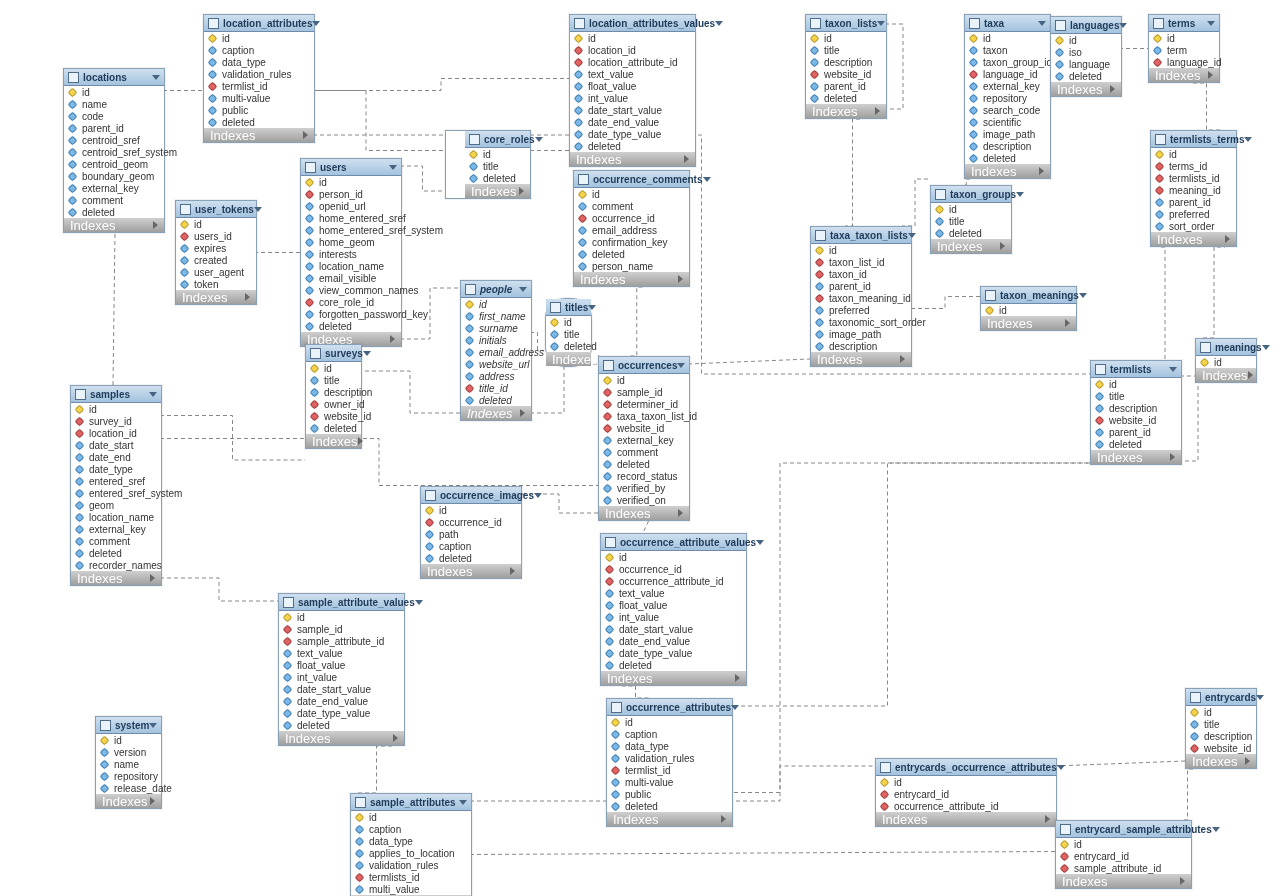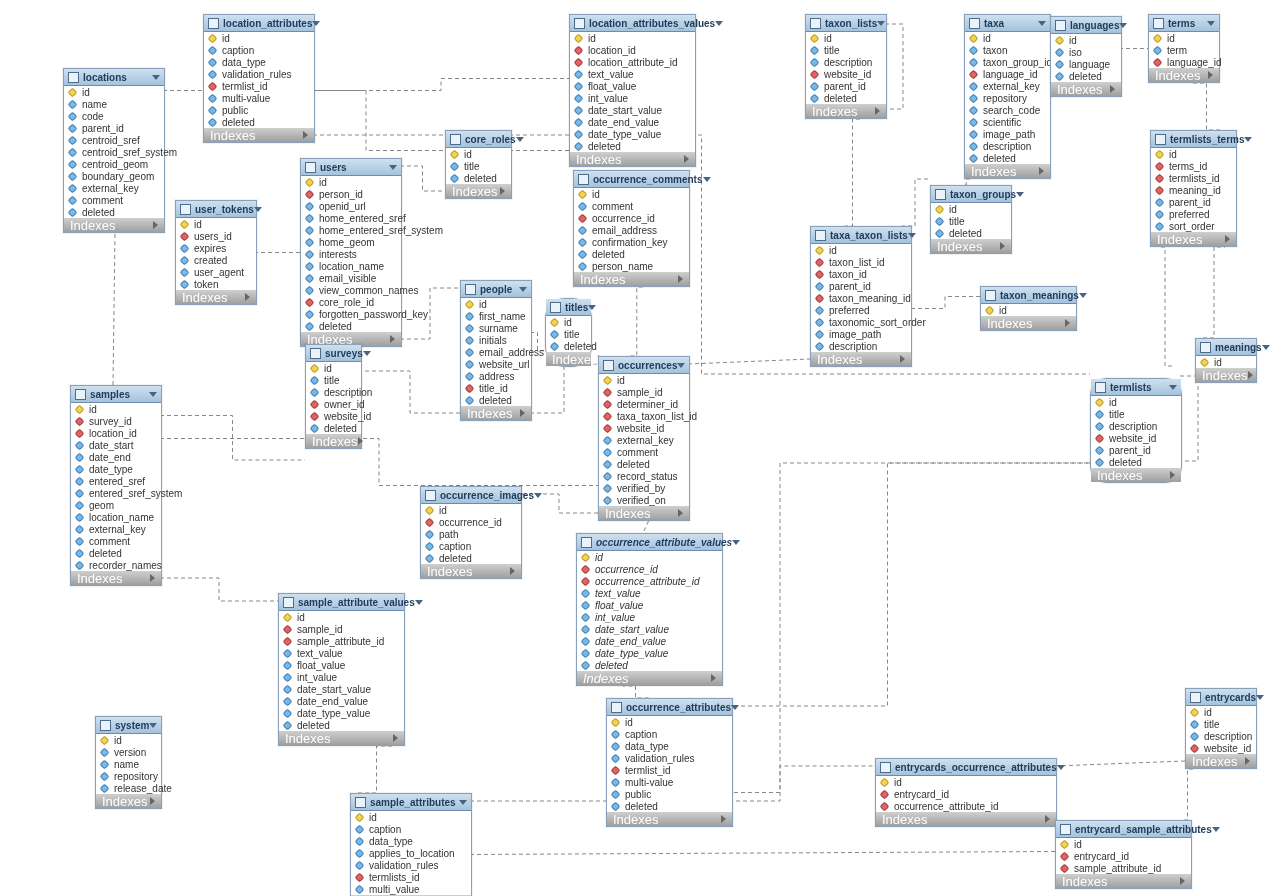--- a/index.html
+++ b/index.html
@@ -440,21 +440,21 @@
       </div>
       <div class="row">
         <span class="ic b"></span>
         <span>deleted</span>
       </div>
       <div class="ft">
         <span>Indexes</span>
         <span class="tri"></span>
       </div>
     </div>
-    <div class="tbl" style="left: 445px; top: 130px; width: 65px;">
+    <div class="tbl" style="left: 445px; top: 130px; width: 65px; padding-left: 19px;">
       <div class="hd">
         <span class="sq"></span>
         <span>core_roles</span>
         <span class="tri"></span>
       </div>
       <div class="row">
         <span class="ic k"></span>
         <span>id</span>
       </div>
       <div class="row">
@@ -611,21 +611,21 @@
       </div>
       <div class="row">
         <span class="ic b"></span>
         <span>sort_order</span>
       </div>
       <div class="ft">
         <span>Indexes</span>
         <span class="tri"></span>
       </div>
     </div>
-    <div class="tbl" style="left: 460px; top: 280px; width: 70px;">
+    <div class="tbl" style="left: 460px; top: 280px; width: 70px; font-style: italic;">
       <div class="hd">
         <span class="sq"></span>
         <span>people</span>
         <span class="tri"></span>
       </div>
       <div class="row">
         <span class="ic k"></span>
         <span>id</span>
       </div>
       <div class="row">
@@ -801,21 +801,21 @@
       </div>
       <div class="row">
         <span class="ic b"></span>
         <span>verified_on</span>
       </div>
       <div class="ft">
         <span>Indexes</span>
         <span class="tri"></span>
       </div>
     </div>
-    <div class="tbl" style="left: 1090px; top: 378px; width: 90px; border-radius: 16px;">
+    <div class="tbl" style="left: 1090px; top: 360px; width: 90px;">
       <div class="hd">
         <span class="sq"></span>
         <span>termlists</span>
         <span class="tri"></span>
       </div>
       <div class="row">
         <span class="ic k"></span>
         <span>id</span>
       </div>
       <div class="row">
@@ -934,21 +934,21 @@
       </div>
       <div class="row">
         <span class="ic b"></span>
         <span>deleted</span>
       </div>
       <div class="ft">
         <span>Indexes</span>
         <span class="tri"></span>
       </div>
     </div>
-    <div class="tbl" style="left: 576px; top: 533px; width: 145px; font-style: italic;">
+    <div class="tbl" style="left: 600px; top: 533px; width: 145px;">
       <div class="hd">
         <span class="sq"></span>
         <span>occurrence_attribute_values</span>
         <span class="tri"></span>
       </div>
       <div class="row">
         <span class="ic k"></span>
         <span>id</span>
       </div>
       <div class="row">

